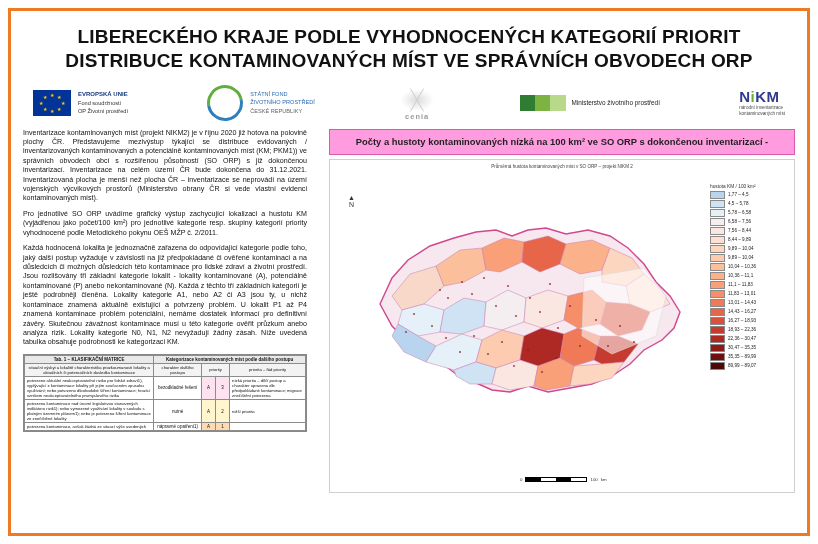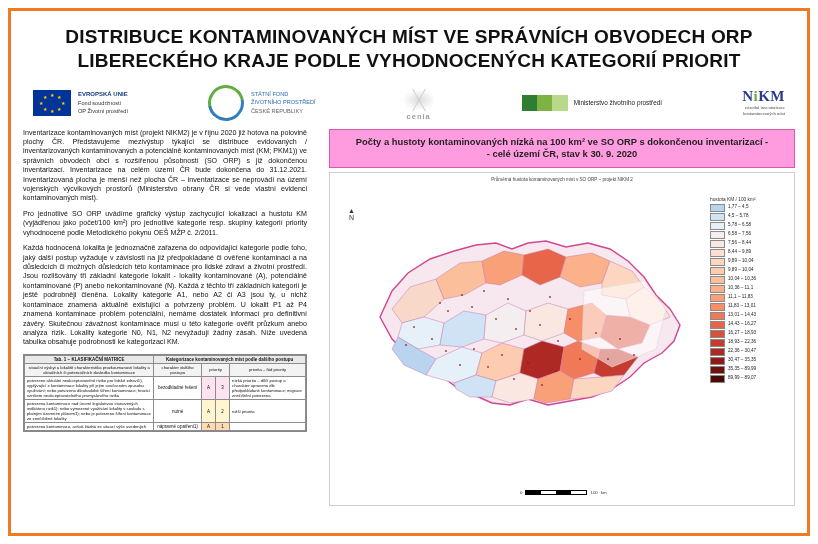--- a/index.html
+++ b/index.html
@@ -92,22 +92,20 @@
   .mzp{
     display:flex;align-items:center;gap:6px;
   }
   .mzp-bars{
     width:46px;height:16px;
     background:linear-gradient(90deg,#2f7d32 0 33%,#7cb342 33% 66%,#b9d98a 66% 100%);
     flex:0 0 auto;
   }
   .mzp-text{font-size:6.4px;color:#222;}
   .nikm{
-    text-align:right;
-    font-family:Liberation Serif, serif;
   }
   .nikm-word{
     font-size:15px;font-weight:bold;color:#2f3a8f;letter-spacing:.5px;
   }
   .nikm-word .g{color:#6aaa3a;}
   .nikm-sub{font-size:4.6px;color:#4a4a4a;line-height:1.35;}
   
   .body-split{
     display:flex;
     padding:0 12px 8px 12px;
@@ -204,22 +202,22 @@
   .pink{background:#fde3ef;}
   .yellow{background:#fff6cf;}
   .orange{background:#ffd9b0;}
 </style>
 </head>
 <body>
 
 <div class="poster">
 
   <div class="title-block">
+    <div class="title-line">LIBERECKÉHO KRAJE PODLE VYHODNOCENÝCH KATEGORIÍ PRIORIT</div>
     <div class="title-line">DISTRIBUCE KONTAMINOVANÝCH MÍST VE SPRÁVNÍCH OBVODECH ORP</div>
-    <div class="title-line">LIBERECKÉHO KRAJE PODLE VYHODNOCENÝCH KATEGORIÍ PRIORIT</div>
   </div>
 
   <div class="logos">
 
     <div class="logo">
       <div class="eu-flag">
         <span class="star" style="left:17px;top:3px;">★</span>
         <span class="star" style="left:24px;top:5px;">★</span>
         <span class="star" style="left:28px;top:11px;">★</span>
         <span class="star" style="left:24px;top:17px;">★</span>
@@ -312,21 +310,20 @@
             <td class="sit-col"></td>
           </tr>
         </tbody>
           </table>
       </div>
     </div>
 
     <div class="right-col">
       <div class="map-heading">
         <div>Počty a hustoty kontaminovaných nízká na 100 km² ve SO ORP s dokončenou inventarizací -</div>
-        <div>- celé území ČR, stav k 30. 9. 2020</div>
       </div>
 
       <div class="map-frame">
         <div class="map-caption">Průměrná hustota kontaminovaných míst v SO ORP – projekt NIKM 2</div>
 
         <div class="north">
           ▲<br><span>N</span>
         </div>
 
         <div class="cr-map">

